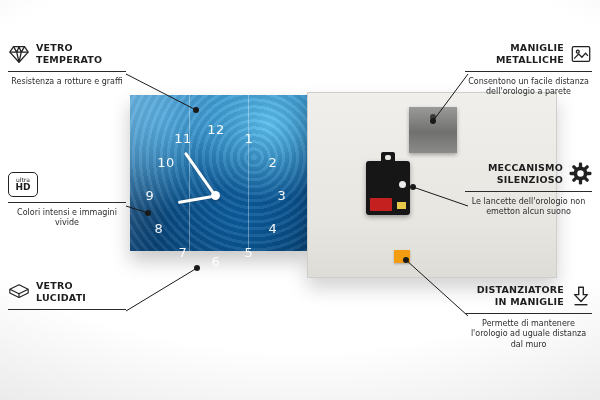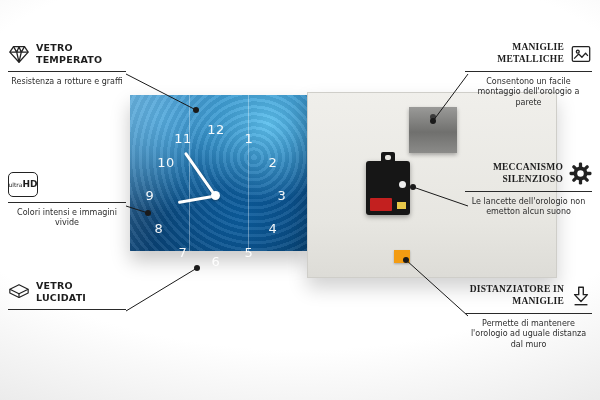--- a/index.html
+++ b/index.html
@@ -40,26 +40,26 @@
   .mechanism .hook{position:absolute;left:15px;top:-9px;width:14px;height:11px;background:#161616;border-radius:2px;}
   .mechanism .hook-hole{position:absolute;left:19px;top:-6px;width:6px;height:5px;border-radius:2px;background:#e7e6e1;}
   .mechanism .battery{position:absolute;left:4px;bottom:4px;width:22px;height:13px;background:#c3201f;border-radius:1px;}
   .mechanism .knob{position:absolute;right:4px;top:20px;width:7px;height:7px;border-radius:50%;background:#ececec;}
   .mechanism .label{position:absolute;right:4px;bottom:6px;width:9px;height:7px;background:#e8c84a;}
   .foam{position:absolute;left:86px;top:157px;width:16px;height:13px;background:#f39c12;box-shadow:0 1px 2px rgba(0,0,0,.25);}
   
   .callout{position:absolute;width:118px;color:#1d1d1d;}
   .callout.right{width:127px;}
   .callout-header{display:flex;align-items:center;gap:6px;border-bottom:1px solid #2a2a2a;padding-bottom:5px;}
-  .callout.right .callout-header{justify-content:flex-end;font-family:Liberation Serif, serif;}
+  .callout.right .callout-header{justify-content:flex-end;}
   .callout-title{font-weight:bold;font-size:9.5px;line-height:1.25;letter-spacing:.2px;}
   .callout.right .callout-title{text-align:right;}
   .callout-desc{margin-top:5px;font-size:8px;line-height:1.3;text-align:center;color:#2c2c2c;}
   .icon{flex:0 0 auto;display:flex;align-items:center;justify-content:center;}
-  .uhd{width:28px;height:23px;border:1.6px solid #222;border-radius:5px;display:flex;flex-direction:row;
+  .uhd{width:28px;height:23px;border:1.6px solid #222;border-radius:5px;display:flex;flex-direction:column;
     align-items:center;justify-content:center;line-height:1;}
   .uhd .u{font-size:6px;} .uhd .h{font-size:9px;font-weight:bold;}
   .connectors{position:absolute;left:0;top:0;pointer-events:none;}
 </style>
 </head>
 <body>
 
 <div class="stage">
 
   <div class="front-panel">
@@ -155,21 +155,21 @@
     <div class="callout-header">
       <span class="callout-title">MANIGLIE METALLICHE</span>
       <span class="icon">
         <svg width="22" height="22" viewBox="0 0 24 24" fill="none" stroke="#222" stroke-width="1.4" stroke-linejoin="round">
           <rect x="2.5" y="4" width="19" height="16" rx="1.5"></rect>
           <circle cx="8.5" cy="9.5" r="1.6"></circle>
           <path d="M4.5 17 L9.5 12 L13 15.5 L17 11 L19.5 14"></path>
         </svg>
       </span>
     </div>
-    <div class="callout-desc">Consentono un facile montaggio dell'orologio a parete</div>
+    <div class="callout-desc">Consentono un facile distanza dell'orologio a parete</div>
   </div>
 
   <div class="callout right" style="left:465px;top:162px">
     <div class="callout-header">
       <span class="callout-title">MECCANISMO SILENZIOSO</span>
       <span class="icon">
         <svg width="23" height="23" viewBox="0 0 24 24">
           <g fill="#222">
             <rect x="10.3" y="0.5" width="3.4" height="23" rx="1.4"></rect>
             <rect x="10.3" y="0.5" width="3.4" height="23" rx="1.4" transform="rotate(45 12 12)"></rect>

